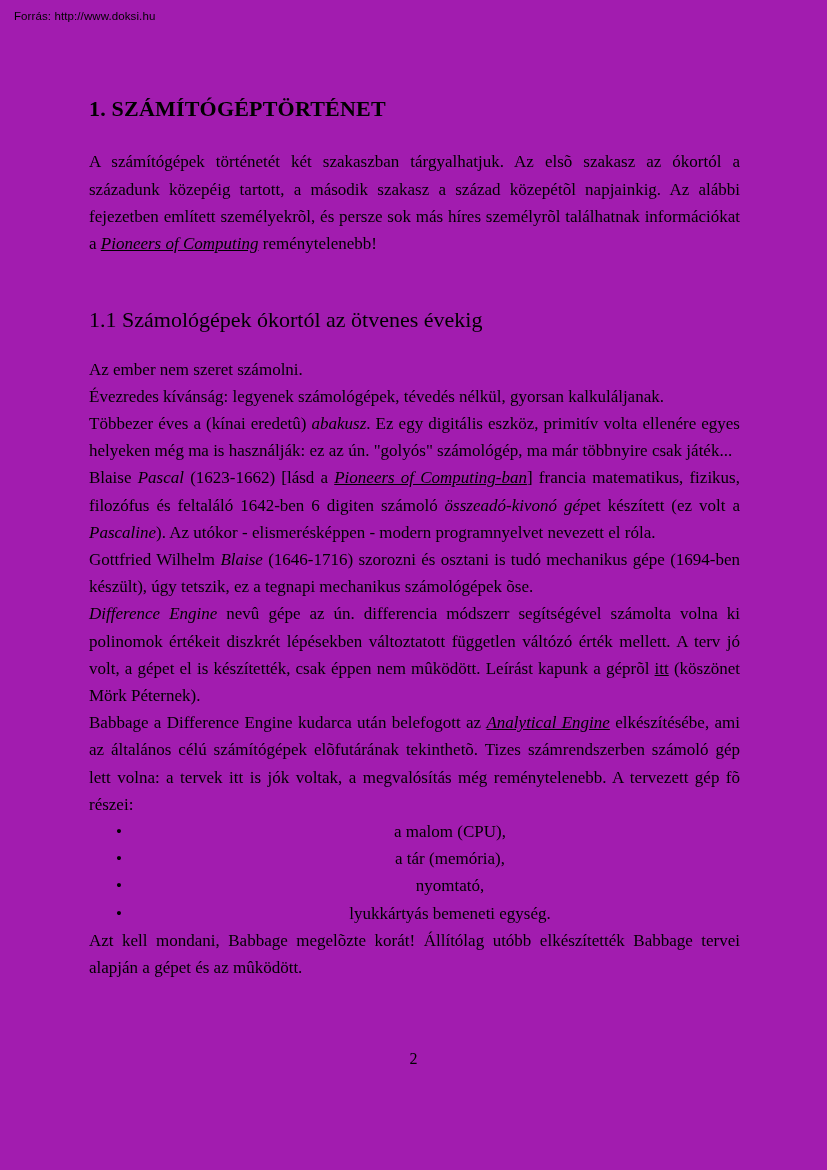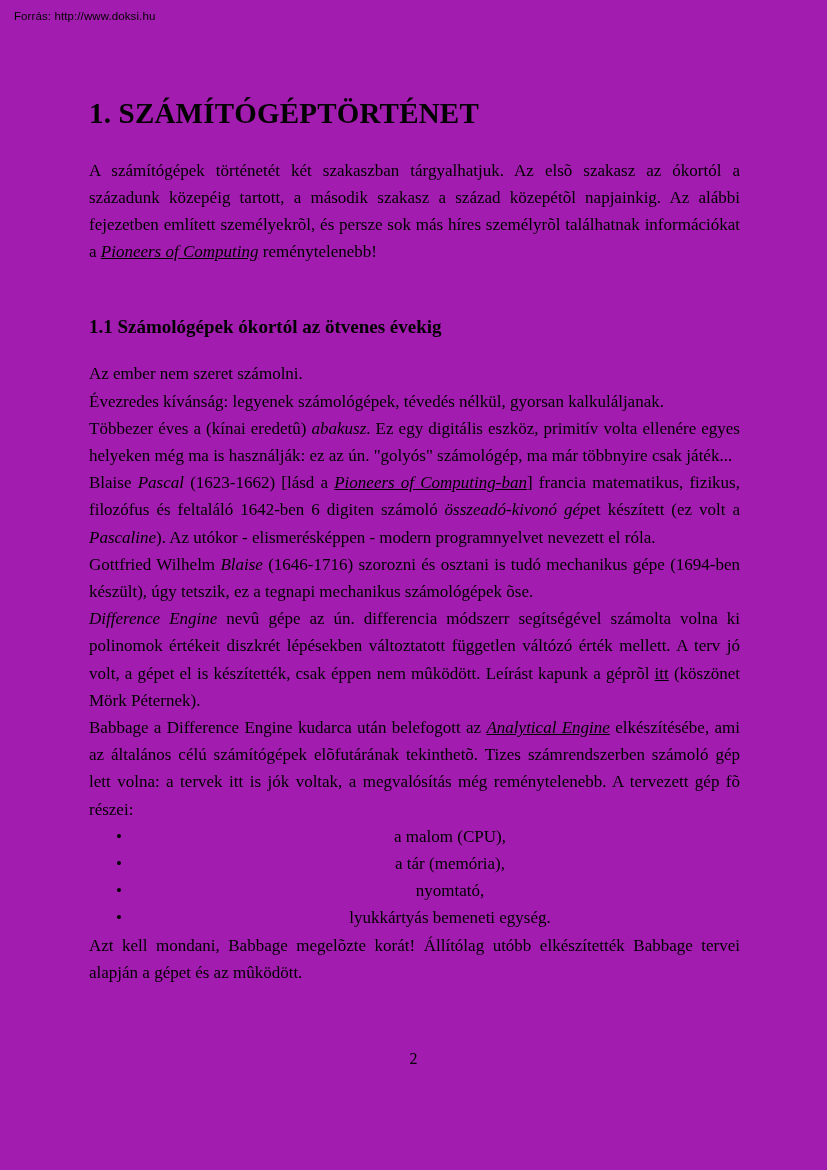--- a/index.html
+++ b/index.html
@@ -27,29 +27,29 @@
     color: #000000;
     letter-spacing: 0.1px;
   }
   .content {
     position: absolute;
     left: 89px;
     top: 96px;
     width: 651px;
   }
   h1.doc-title {
-    font-size: 29px;
+    font-size: 22px;
     font-weight: bold;
     margin: 0 0 26px 0;
     letter-spacing: 0.2px;
     line-height: 1.2;
   }
   h2.doc-subtitle {
-    font-size: 19px;
-    font-weight: bold;
+    font-size: 22px;
+    font-weight: normal;
     margin: 0 0 22px 0;
     line-height: 1.2;
   }
   p.body-par {
     font-size: 17px;
     line-height: 27.2px;
     margin: 0;
     text-align: justify;
     text-justify: inter-word;
   }

